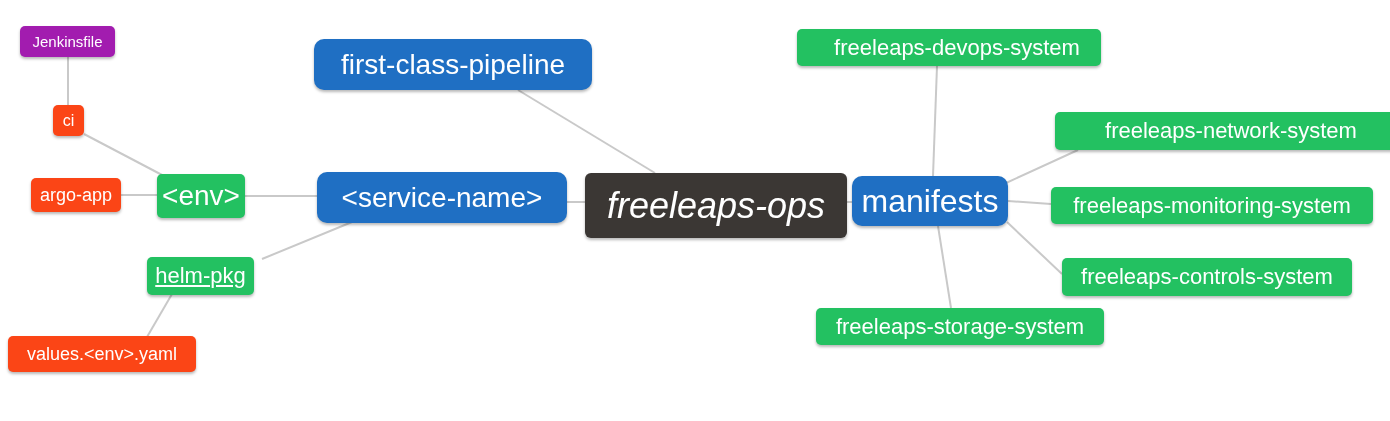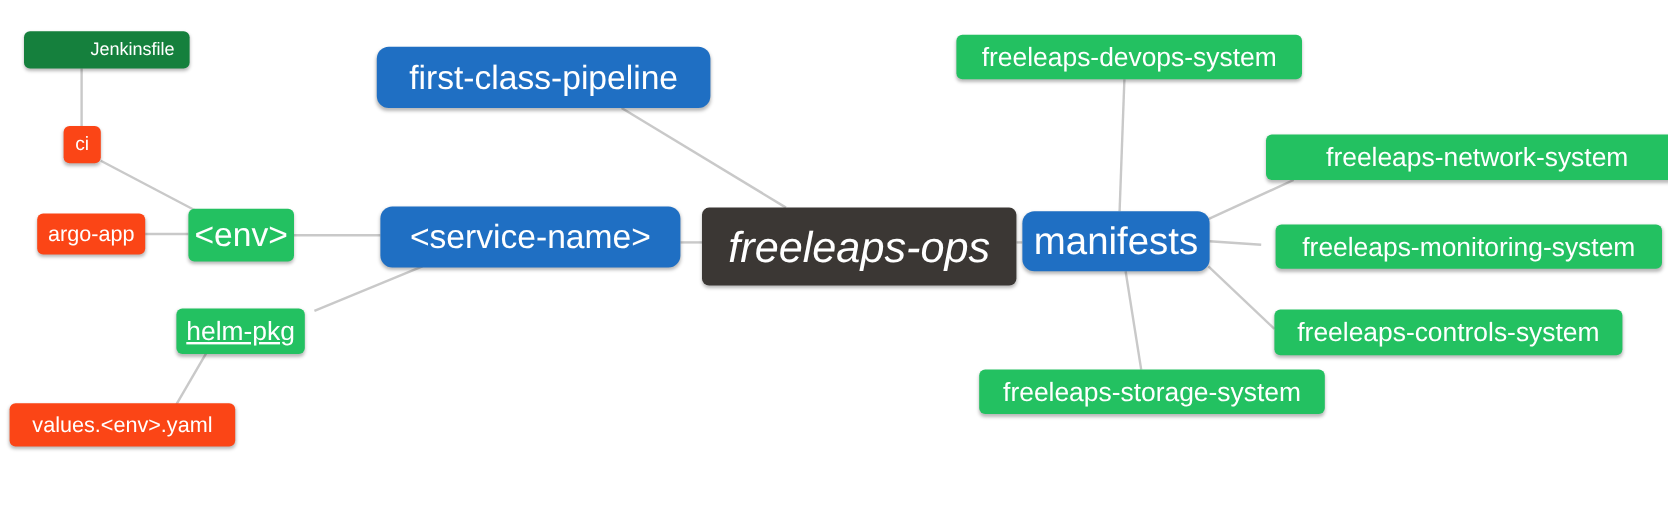--- a/index.html
+++ b/index.html
@@ -34,36 +34,36 @@
     border-radius: 5px;
     box-shadow: 0 2px 3px rgba(0,0,0,0.28);
     white-space: nowrap;
     cursor: default;
     line-height: 1;
   }
   .c-root   { background: #3b3734; font-style: italic; }
   .c-blue   { background: #1f6fc3; border-radius: 10px; }
   .c-green  { background: #23c161; }
   .c-red    { background: #fb4516; }
-  .c-orange { background: #15803d; padding-left: 43px; }
+  .c-orange { background: #a21caf; }
 
   
   .n-jenkinsfile { left: 20px;  top: 26px;  width: 95px;  height: 31px; font-size: 15px; }
   .n-ci          { left: 53px;  top: 105px; width: 31px;  height: 31px; font-size: 16px; }
   .n-argo-app    { left: 31px;  top: 178px; width: 90px;  height: 34px; font-size: 18px; }
   .n-env         { left: 157px; top: 174px; width: 88px;  height: 44px; font-size: 28px; }
   .n-helm-pkg    { left: 147px; top: 257px; width: 107px; height: 38px; font-size: 22px; text-decoration: underline; }
   .n-values      { left: 8px;   top: 336px; width: 188px; height: 36px; font-size: 18px; text-align: center; }
   .n-fcp         { left: 314px; top: 39px;  width: 278px; height: 51px; font-size: 28px; }
   .n-service     { left: 317px; top: 172px; width: 250px; height: 51px; font-size: 28px; }
   .n-ops         { left: 585px; top: 173px; width: 262px; height: 65px; font-size: 36px; border-radius: 6px; }
   .n-manifests   { left: 852px; top: 176px; width: 156px; height: 50px; font-size: 32px; }
-  .n-devops      { left: 797px; top: 29px;  width: 288px; height: 37px; font-size: 22px; }
+  .n-devops      { left: 797px; top: 29px;  width: 288px; height: 37px; font-size: 22px; padding-left: 16px; }
   .n-network     { left: 1055px;top: 112px; width: 352px; height: 38px; font-size: 22px; }
-  .n-monitoring  { left: 1051px;top: 187px; width: 322px; height: 37px; font-size: 22px; margin-left: 12px; }
+  .n-monitoring  { left: 1051px;top: 187px; width: 322px; height: 37px; font-size: 22px; }
   .n-controls    { left: 1062px;top: 258px; width: 290px; height: 38px; font-size: 22px; text-align: right; }
   .n-storage     { left: 816px; top: 308px; width: 288px; height: 37px; font-size: 22px; }
 </style>
 </head>
 <body>
 
 <div id="stage">
 
   <svg id="edges" viewBox="0 0 1390 421" xmlns="http://www.w3.org/2000/svg">
     <line x1="68" y1="57" x2="68" y2="105"></line>

